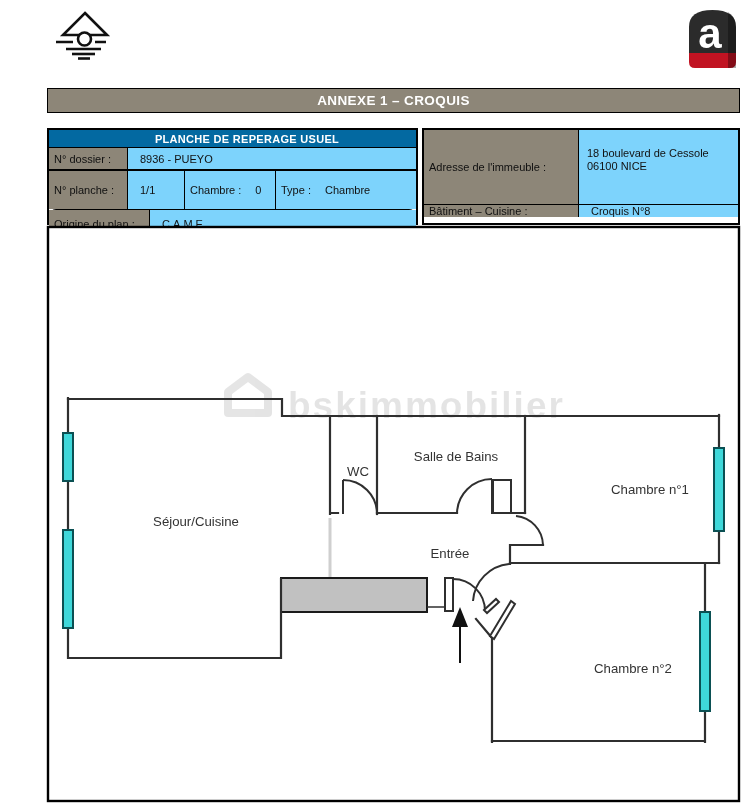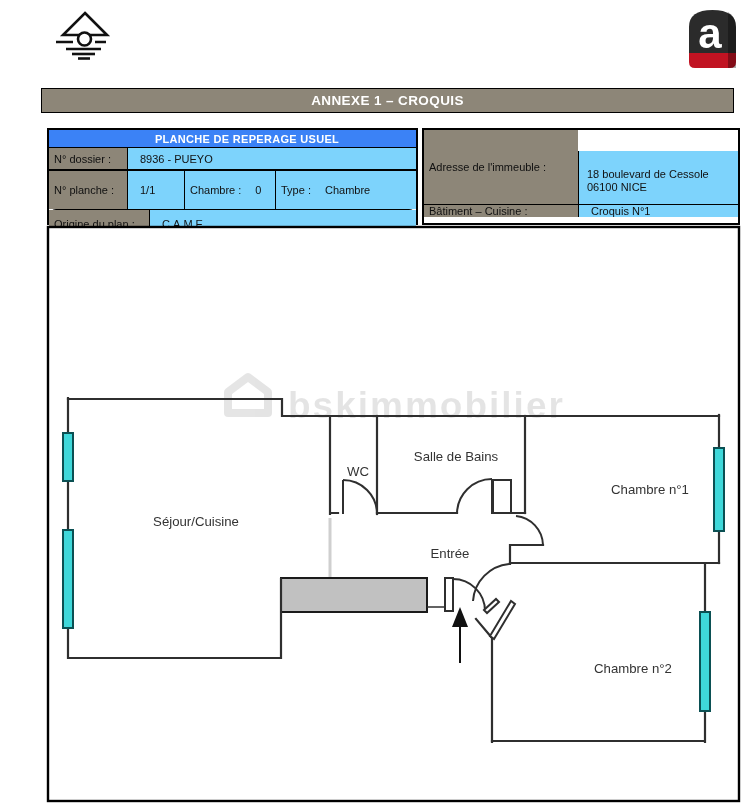--- a/index.html
+++ b/index.html
@@ -5,51 +5,51 @@
   html,body{margin:0;padding:0;background:#fff;}
   body{width:742px;height:804px;position:relative;overflow:hidden;
        font-family:"Liberation Sans","DejaVu Sans",sans-serif;color:#111;}
   .abs{position:absolute;box-sizing:border-box;}
 
   
   #left-logo{left:50px;top:4px;width:72px;height:62px;}
   #right-logo{left:684px;top:3px;width:57px;height:70px;}
 
   
-  #banner{left:41px;top:88px;width:693px;height:25px;background:#8d8678;
+  #banner{left:47px;top:88px;width:693px;height:25px;background:#8d8678;
           border:1px solid #000;display:flex;align-items:center;justify-content:center;
           color:#fff;font-weight:bold;font-size:13.5px;letter-spacing:.4px;}
 
   
   .tbl{border:2px solid #000;background:#fff;font-size:11px;}
   #tbl-left{left:47px;top:128px;width:371px;height:97px;}
   #tbl-right{left:422px;top:128px;width:318px;height:97px;}
   .row{display:flex;box-sizing:border-box;}
   .row+.row{border-top:1px solid #000;text-align:right;}
   .cell{box-sizing:border-box;display:flex;align-items:center;padding-left:5px;}
   .cell+.cell{border-left:1px solid #000;}
   .lbl{background:#8d8678;color:#101010;}
   .val{background:#7dd3fc;}
-  .hdr{height:17px;background:#3b82f6;padding-left:29px;}
+  .hdr{height:17px;background:#0369a1;padding-left:29px;}
   .hcell{flex:1;justify-content:center;color:#fff;font-weight:bold;padding-left:0;font-size:11px;letter-spacing:.3px;}
   #row-dossier{height:22px;}
   #row-planche{height:40px;border-top-width:2px;}
   #row-origine{height:28px;flex:1;border-radius:7px;}
   .w78{width:78px;flex:none;}
   .w100{width:100px;flex:none;}
   .w57{width:57px;flex:none;}
   .w91{width:91px;flex:none;}
   .flex1{flex:1;}
   .vpad{padding-left:12px;}
   .subval{margin-left:14px;}
   
   #row-addr{height:74px;}
   #row-bat{flex:1;}
   .w131{width:154px;flex:none;}
-  .addr-val{display:block;padding-top:17px;line-height:13px;padding-left:8px;margin-top:21px;}
+  .addr-val{display:block;padding-top:17px;line-height:13px;padding-left:8px;}
 
   
   #plan-svg{position:absolute;left:0;top:0;width:742px;height:804px;}
   text.room{font-family:"Liberation Sans","DejaVu Sans",sans-serif;font-size:13.2px;fill:#333;}
   #wm-text{font-family:"Liberation Sans","DejaVu Sans",sans-serif;font-size:37px;font-weight:bold;letter-spacing:2px;fill:#000;}
 </style>
 </head>
 <body>
 
 <svg id="left-logo" class="abs" viewBox="0 0 72 62">
@@ -103,21 +103,21 @@
 <div id="tbl-right" class="abs tbl">
   <div class="row" id="row-addr">
     <div class="cell lbl w131">Adresse de l'immeuble :</div>
     <div class="cell val flex1 addr-val">
       <div>18 boulevard de Cessole</div>
       <div>06100 NICE</div>
     </div>
   </div>
   <div class="row" id="row-bat">
     <div class="cell lbl w131">Bâtiment – Cuisine :</div>
-    <div class="cell val flex1 vpad">Croquis N°1</div>
+    <div class="cell val flex1 vpad">Croquis N°8</div>
   </div>
 </div>
 
 <svg id="plan-svg" viewBox="0 0 742 804">
 
   <rect x="48" y="227" width="691" height="574" fill="#fff" stroke="#000" stroke-width="2.4"></rect>
 
   <g opacity="0.1">
     <path d="M228,413 V392 L248,377 L268,392 V413 Z" fill="none" stroke="#000" stroke-width="8" stroke-linejoin="round"></path>
     <text id="wm-text" x="288" y="418">bskimmobilier</text>

